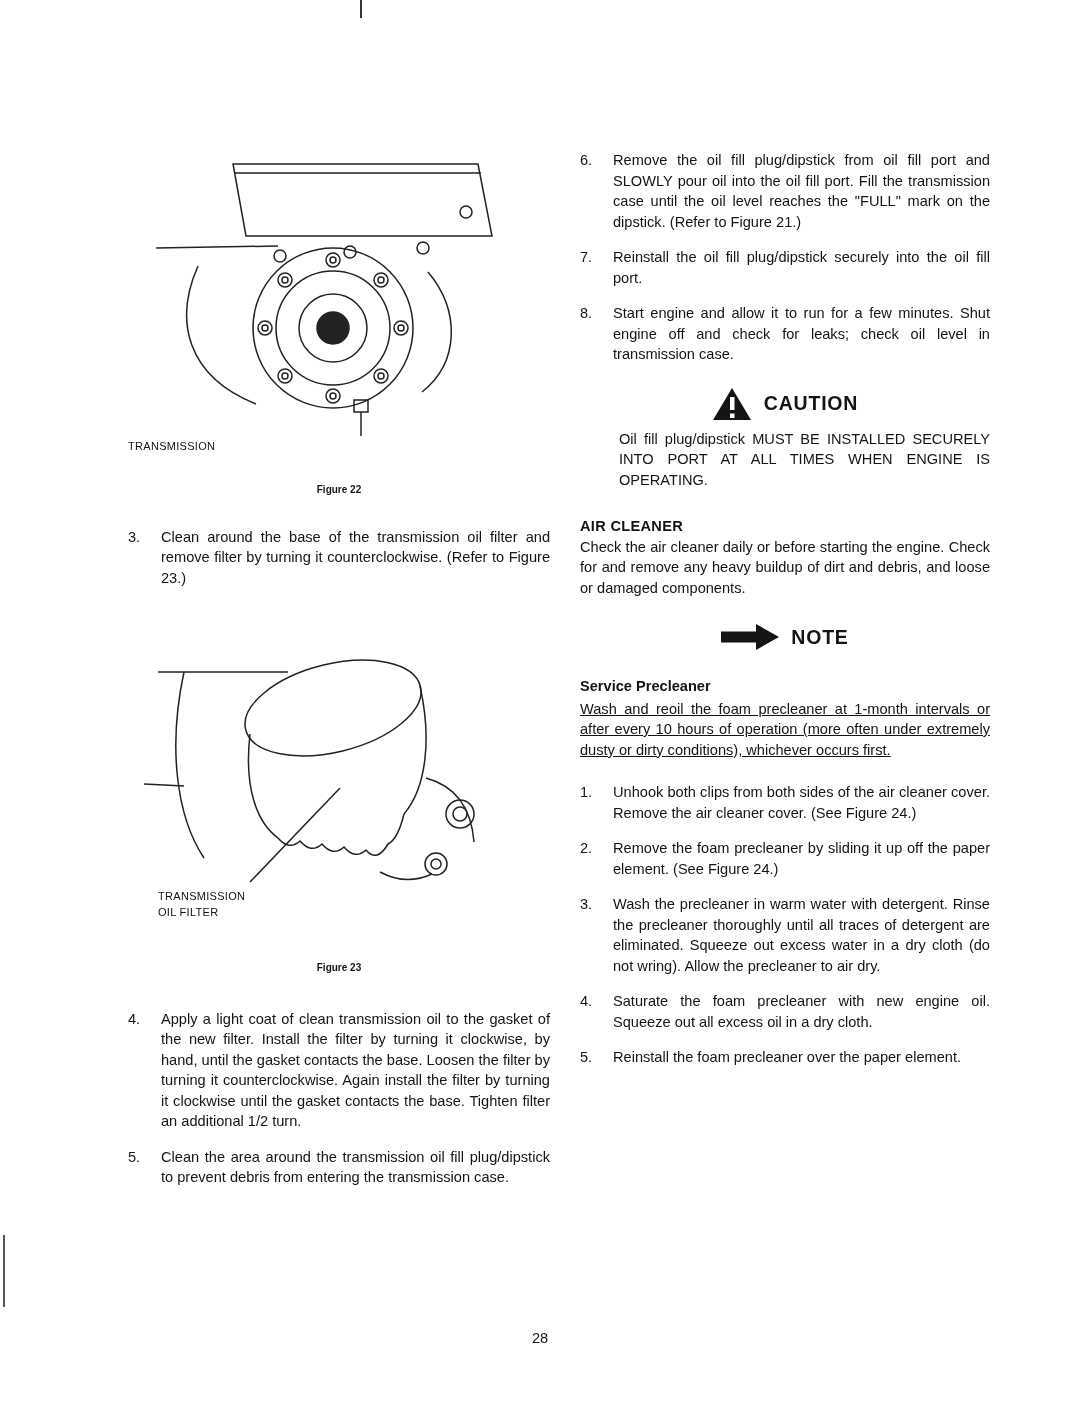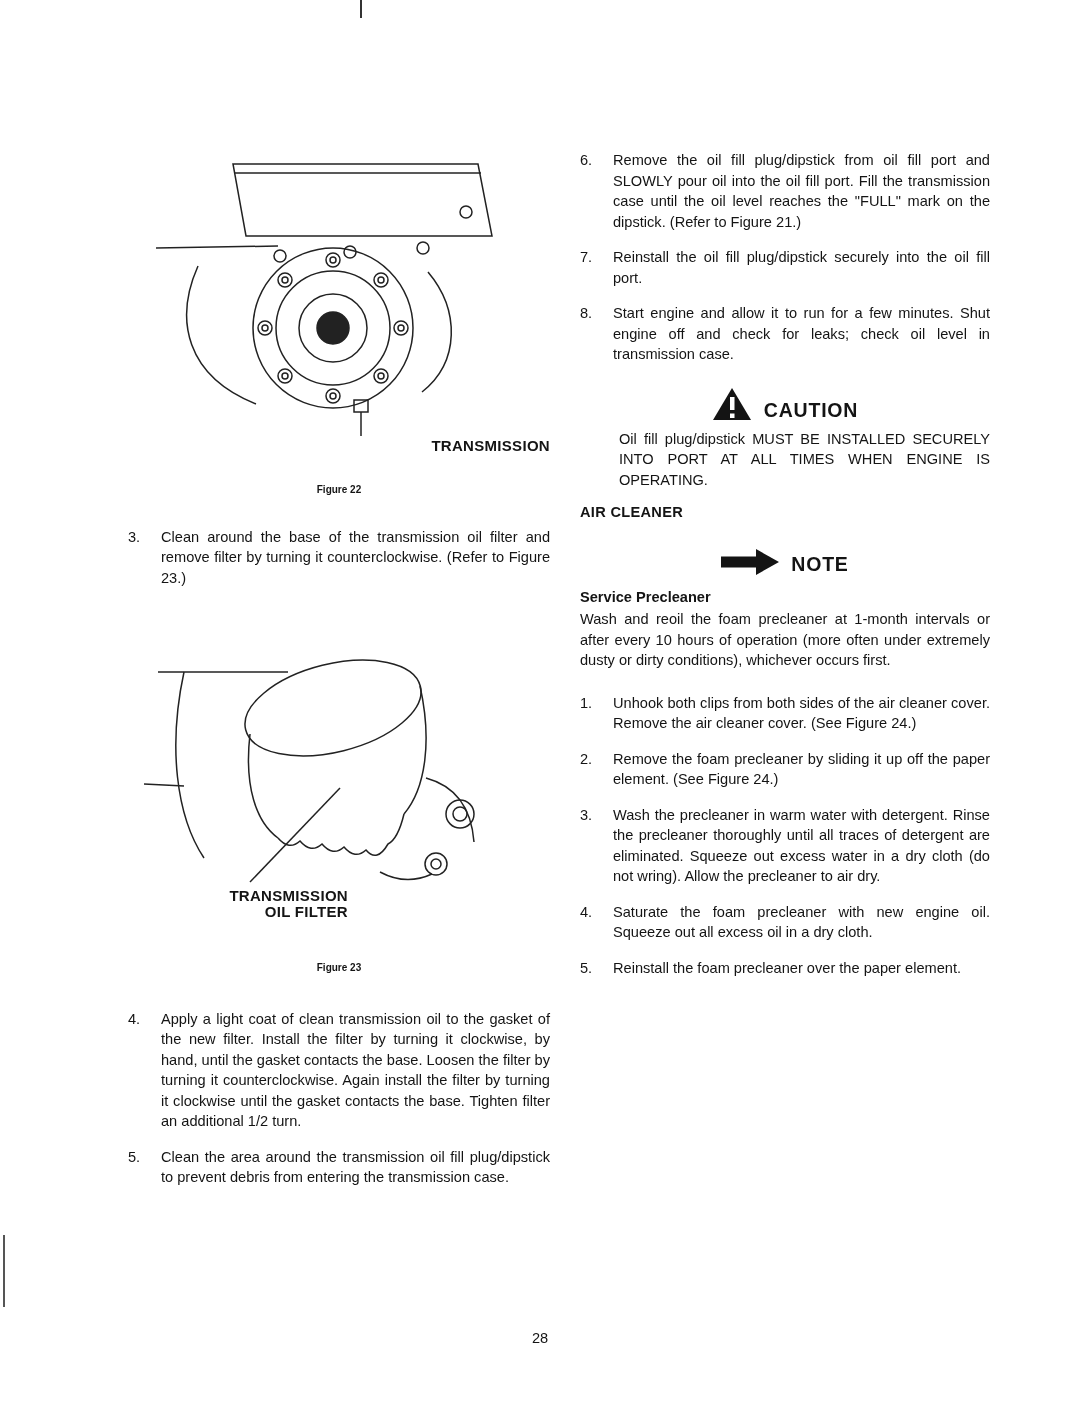--- a/index.html
+++ b/index.html
@@ -11,38 +11,38 @@
     font-size:14.6px; line-height:20.5px;
   }
   .reg-top { position:absolute; left:360px; top:0; width:1.5px; height:18px; background:#333; }
   .reg-left { position:absolute; left:3px; top:1235px; width:1.5px; height:72px; background:#555; }
   .col { position:absolute; top:150px; }
   .col-left  { left:128px; width:422px; }
   .col-right { left:580px; width:410px; }
 
   .figure-block { position:relative; }
   .fig-svg { display:block; }
-  .fig-label { font-weight:bold; font-size:15px; line-height:16px; text-align:right; letter-spacing:.3px; }
+  .fig-label { font-weight:normal; font-size:11px; line-height:16px; text-align:left; letter-spacing:.3px; }
   .fig-label-overlay { position:absolute; left:30px; top:252px; width:190px; }
   .fig-caption { font-weight:bold; font-size:10px; text-align:center; margin-top:40px; }
   .fig22 .fig-caption { margin-top:26px; }
 
   .step { display:flex; margin-top:15px; }
   .step-num { flex:0 0 33px; }
   .step-text { flex:1; text-align:justify; }
   .mt-lg { margin-top:26px; }
   .mt-fig { margin-top:48px; }
 
-  .banner { display:flex; align-items:flex-end; justify-content:center; gap:12px; margin-top:22px; }
+  .banner { display:flex; align-items:center; justify-content:center; gap:12px; margin-top:22px; }
   .banner-title { font-weight:bold; font-size:19.5px; letter-spacing:.8px; }
   .indent-para { margin-left:39px; text-align:justify; margin-top:8px; }
-  .heading { font-weight:bold; margin-top:12px; }
+  .heading { font-weight:bold; margin-top:26px; }
   .heading-caps { letter-spacing:.3px; }
   .para { text-align:justify; }
-  .intro { margin-top:2px; }
+  .intro { margin-top:2px;text-decoration:underline; }
 
   .page-number { position:absolute; left:0; right:0; top:1328px; text-align:center; font-size:14.6px; }
 
   svg.lineart { stroke:#222; fill:none; stroke-width:1.5; }
 </style>
 </head>
 <body>
 
 <div class="page">
 
@@ -161,20 +161,21 @@
       <svg width="40" height="34" viewBox="0 0 40 34">
         <polygon points="20,1 39,33 1,33" fill="#141414"></polygon>
         <rect x="18" y="10" width="4.5" height="13" fill="#ffffff"></rect>
         <rect x="18" y="26.5" width="4.5" height="4.5" fill="#ffffff"></rect>
       </svg>
       <span class="banner-title">CAUTION</span>
     </div>
     <div class="indent-para">Oil fill plug/dipstick MUST BE INSTALLED SECURELY INTO PORT AT ALL TIMES WHEN ENGINE IS OPERATING.</div>
 
     <div class="heading heading-caps">AIR CLEANER</div>
+    <div class="para">Check the air cleaner daily or before starting the engine.  Check for and remove any heavy buildup of dirt and debris, and loose or damaged components.</div>
 
     <div class="banner" style="margin-top:26px;">
       <svg width="58" height="26" viewBox="0 0 58 26">
         <polygon points="0,7.5 35,7.5 35,0 58,13 35,26 35,18.5 0,18.5" fill="#141414"></polygon>
       </svg>
       <span class="banner-title">NOTE</span>
     </div>
 
     <div class="heading" style="">Service Precleaner</div>
     <div class="para intro">Wash and reoil the foam precleaner at 1-month intervals or after every 10 hours of operation (more often under extremely dusty or dirty conditions), whichever occurs first.</div>

